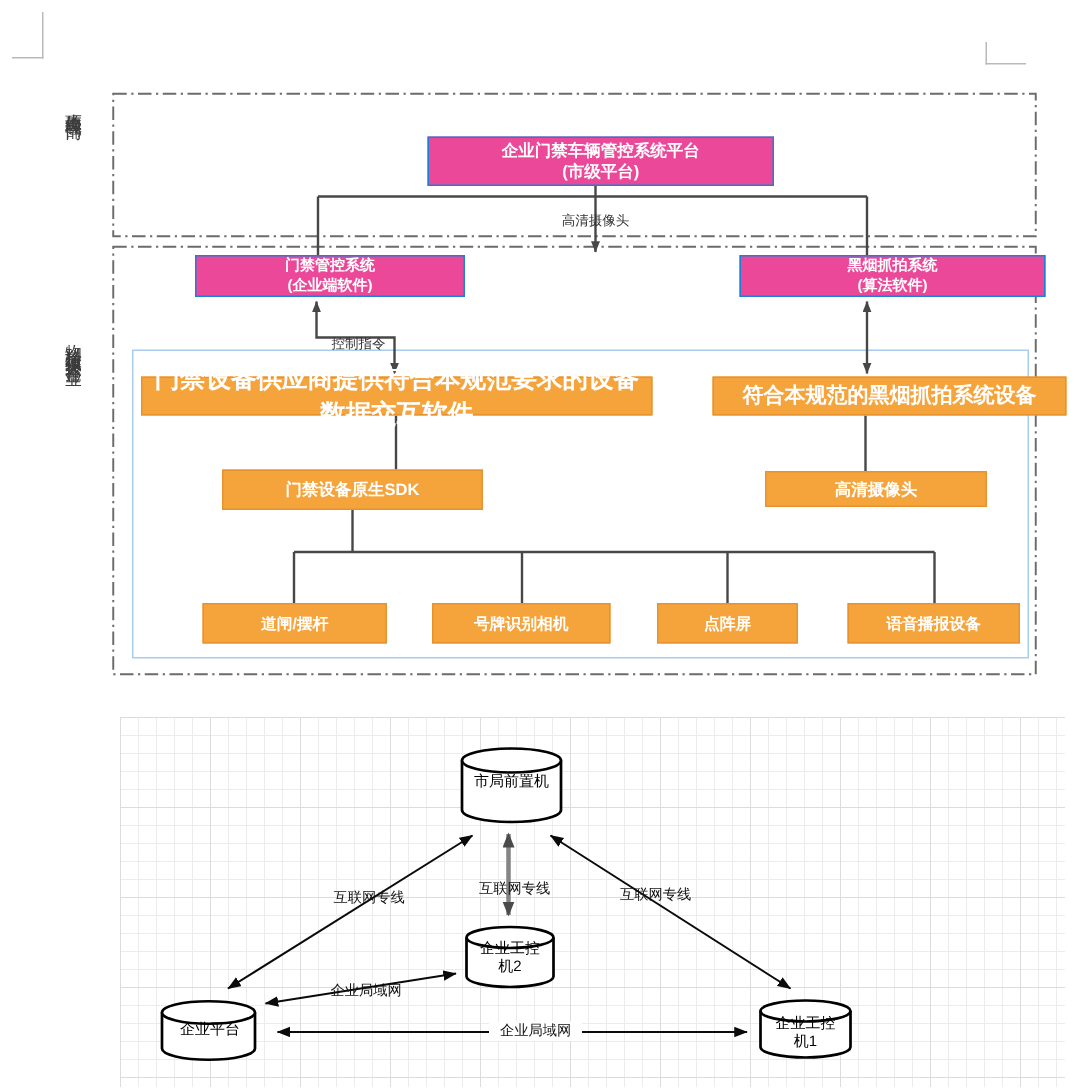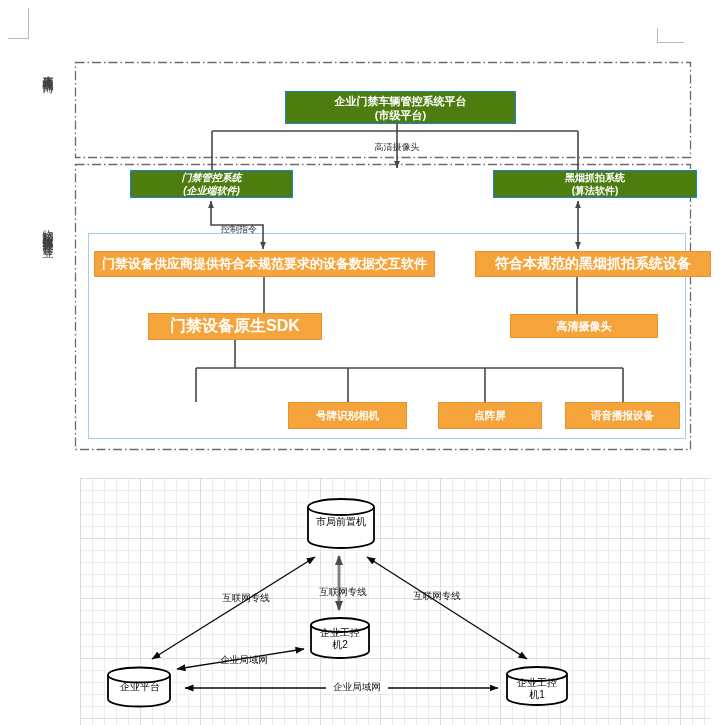--- a/index.html
+++ b/index.html
@@ -16,37 +16,37 @@
     font-size:11px;color:#3c3c3c;letter-spacing:1px;line-height:13px;white-space:nowrap;
   }
 
   .inner-frame{position:absolute;left:88px;top:233px;width:596px;height:204px;border:1px solid #A8CBEE;background:transparent;z-index:1;}
 
   .box{
     position:absolute;display:flex;flex-direction:column;justify-content:center;align-items:center;
     color:#fff;font-weight:bold;text-align:center;z-index:3;box-sizing:border-box;
   }
   .box span{display:block;}
-  .blue{background:#4d7c0f;border:1px solid #1d7fd6;}
+  .blue{background:#ec4899;border:1px solid #1d7fd6;}
   .orange{background:#F5A43C;border:1px solid #E8922F;}
 
   .b-top{left:285px;top:91px;width:231px;height:33px;font-size:11px;line-height:14px;}
   .b-sys{top:170px;height:28px;font-size:10px;line-height:13px;}
-  .b-sys1{left:130px;width:163px;font-style:italic;}
+  .b-sys1{left:130px;width:180px;}
   .b-sys2{left:302px;width:185px;}
   .b-sys3{left:493px;width:204px;}
 
-  .o-wide{left:94px;top:251px;width:341px;height:26px;font-size:13px;}
+  .o-wide{left:94px;top:251px;width:341px;height:26px;font-size:17px;}
   .o-smoke{left:475px;top:251px;width:236px;height:26px;font-size:14px;}
-  .o-sdk{left:148px;top:313px;width:174px;height:27px;font-size:16px;}
+  .o-sdk{left:148px;top:313px;width:174px;height:27px;font-size:11px;}
   .o-cam{left:510px;top:314px;width:148px;height:24px;font-size:11px;}
   .o-p{top:402px;height:27px;font-size:10.5px;}
   .o-p1{left:135px;width:123px;}
   .o-p2{left:288px;width:119px;}
-  .o-p3{left:438px;width:104px;justify-content:center;}
+  .o-p3{left:438px;width:94px;justify-content:center;}
   .o-p4{left:565px;width:115px;}
 
   .elabel{position:absolute;font-size:9px;color:#333;z-index:4;text-align:center;}
   .el-plan{left:369px;top:141px;width:56px;}
   .el-cmd{left:213px;top:223px;width:52px;}
 
   .grid{
     position:absolute;left:80px;top:478px;width:630px;height:247px;background-color:#fff;z-index:1;
     background-image:
       linear-gradient(#dcdcdc 1px,transparent 1px),
@@ -167,20 +167,23 @@
   </div>
   <div class="box orange o-smoke">
     <span>符合本规范的黑烟抓拍系统设备</span>
   </div>
   <div class="box orange o-sdk">
     <span>门禁设备原生SDK</span>
   </div>
   <div class="box orange o-cam">
     <span>高清摄像头</span>
   </div>
+  <div class="box orange o-p o-p1">
+    <span>道闸/摆杆</span>
+  </div>
   <div class="box orange o-p o-p2">
     <span>号牌识别相机</span>
   </div>
   <div class="box orange o-p o-p3">
     <span>点阵屏</span>
   </div>
   <div class="box orange o-p o-p4">
     <span>语音播报设备</span>
   </div>
 

